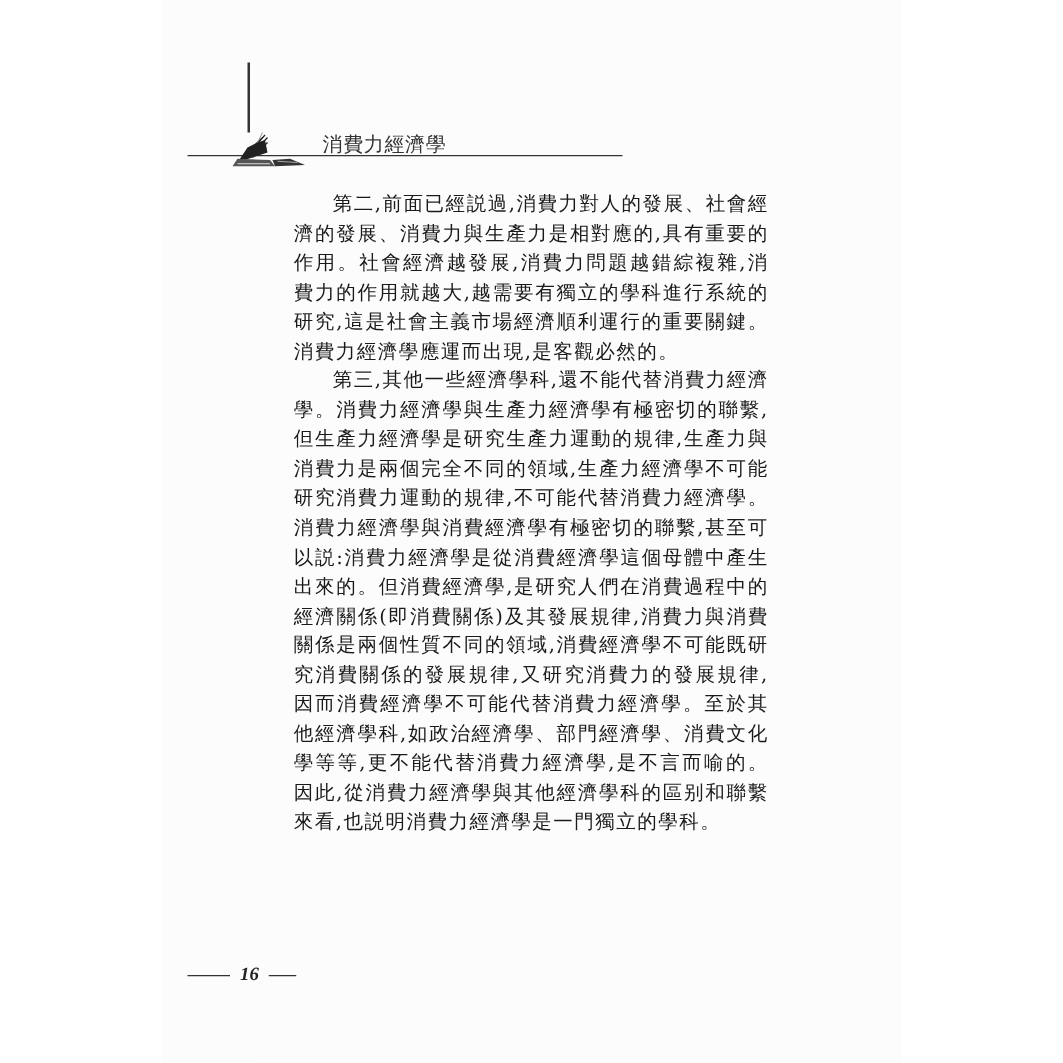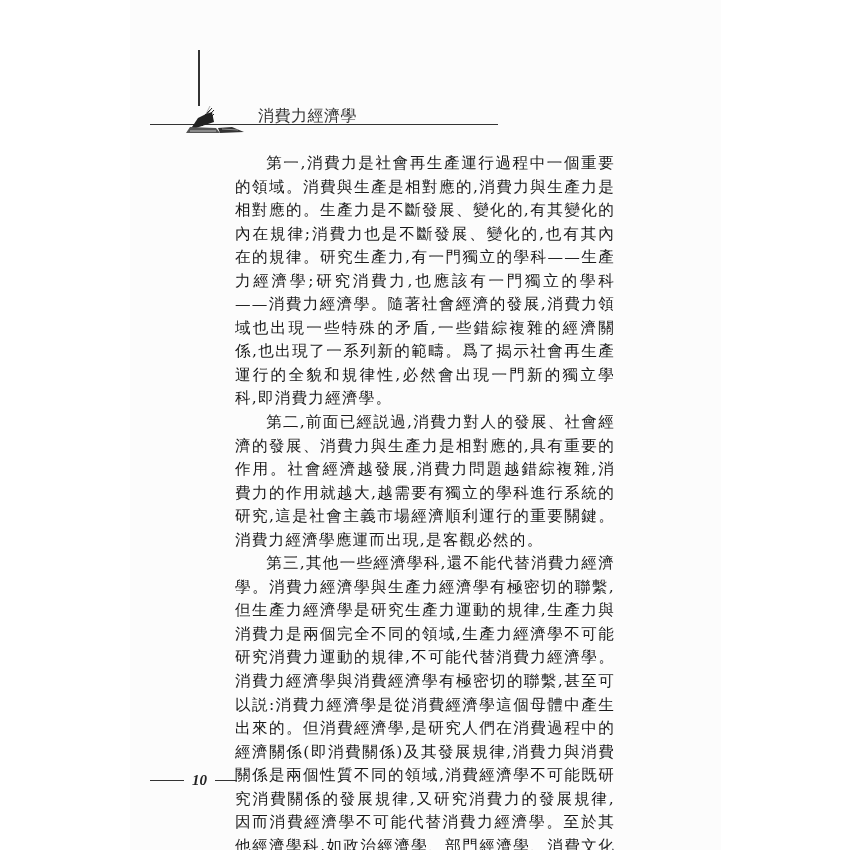--- a/index.html
+++ b/index.html
@@ -110,23 +110,22 @@
   <path d="M10 33 L14 27 L40 28 L44 33 Z" fill="#555"></path>
   <path d="M14 31 L40 31" stroke="#ddd" stroke-width="0.8"></path>
 
   <path d="M42 28 L56 27 L68 32 L44 33 Z" fill="#333"></path>
   <path d="M46 29 L62 30" stroke="#ccc" stroke-width="0.6"></path>
 </svg>
 
 <div class="header-title">消費力經濟學</div>
 
 <div class="body-text">
-  <p>第一,消費力是社會再生產運行過程中一個重要的領域。消費與生產是相對應的,消費力與生產力是相對應的。生產力是不斷發展、變化的,有其變化的內在規律;消費力也是不斷發展、變化的,也有其內在的規律。研究生產力,有一門獨立的學科——生產力經濟學;研究消費力,也應該有一門獨立的學科——消費力經濟學。隨著社會經濟的發展,消費力領域也出現一些特殊的矛盾,一些錯綜複雜的經濟關係,也出現了一系列新的範疇。爲了揭示社會再生產運行的全貌和規律性,必然會出現一門新的獨立學科,即消費力經濟學。</p>
   <p>第二,前面已經説過,消費力對人的發展、社會經濟的發展、消費力與生產力是相對應的,具有重要的作用。社會經濟越發展,消費力問題越錯綜複雜,消費力的作用就越大,越需要有獨立的學科進行系統的研究,這是社會主義市場經濟順利運行的重要關鍵。消費力經濟學應運而出現,是客觀必然的。</p>
   <p>第三,其他一些經濟學科,還不能代替消費力經濟學。消費力經濟學與生產力經濟學有極密切的聯繫,但生產力經濟學是研究生產力運動的規律,生產力與消費力是兩個完全不同的領域,生產力經濟學不可能研究消費力運動的規律,不可能代替消費力經濟學。消費力經濟學與消費經濟學有極密切的聯繫,甚至可以説:消費力經濟學是從消費經濟學這個母體中產生出來的。但消費經濟學,是研究人們在消費過程中的經濟關係(即消費關係)及其發展規律,消費力與消費關係是兩個性質不同的領域,消費經濟學不可能既研究消費關係的發展規律,又研究消費力的發展規律,因而消費經濟學不可能代替消費力經濟學。至於其他經濟學科,如政治經濟學、部門經濟學、消費文化學等等,更不能代替消費力經濟學,是不言而喻的。因此,從消費力經濟學與其他經濟學科的區别和聯繫來看,也説明消費力經濟學是一門獨立的學科。</p>
 
 </div>
 
 <div class="page-number">
   <span class="dash left"></span>
-  <span class="num">10</span>
+  <span class="num">16</span>
   <span class="dash right"></span>
 </div>
 
 </body></html>

